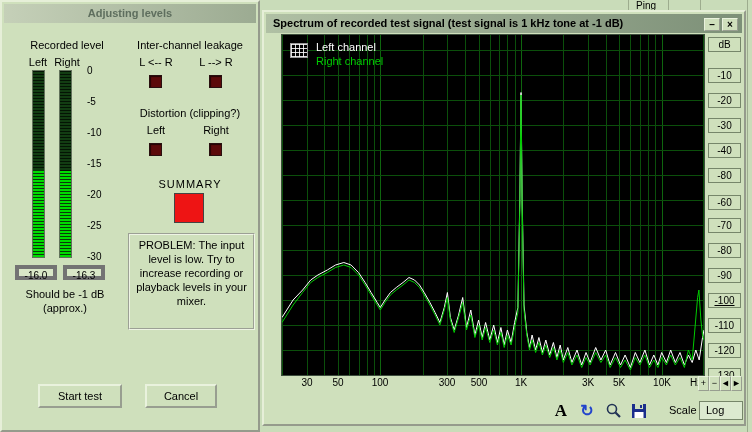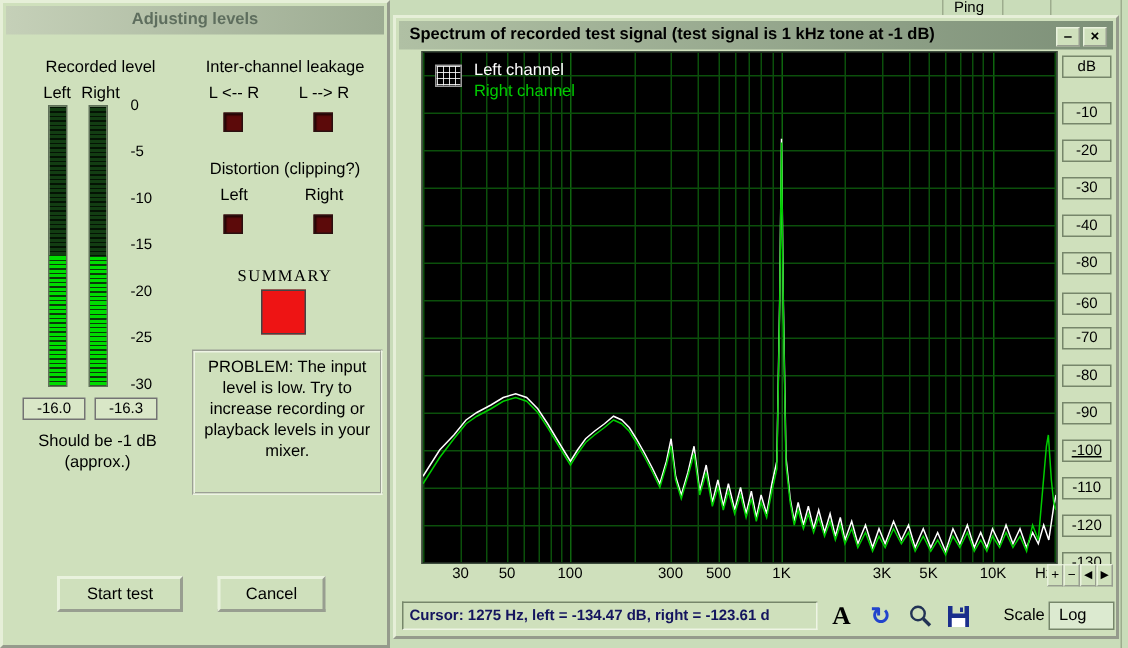--- a/index.html
+++ b/index.html
@@ -22,21 +22,21 @@
 
   
   #adjust { left:0; top:0; width:260px; height:432px; }
   #adjust .titlebar { background:linear-gradient(to right,#c5d0b8,#9cab92); color:#5e6e5e; text-align:center; }
   .meter { position:absolute; top:68px; width:13px; height:188px; border:1px solid #61715a;
            background:repeating-linear-gradient(to top,#123d12 0 2px,#041404 2px 3px); }
   .meter .lit { position:absolute; bottom:0; left:0; width:100%;
            background:repeating-linear-gradient(to top,#00dd00 0 2px,#0a3a0a 2px 3px); }
   #meter-scale { position:absolute; left:85px; top:63px; width:26px; height:197px;
            display:flex; flex-direction:column; justify-content:space-between; font-size:10px; }
-  .valbox { position:absolute; top:263px; width:42px; height:15px; border:1px solid #737373;
+  .valbox { position:absolute; top:263px; width:42px; height:15px; border:4px solid #737373;
            background:#d9e7c7; font-size:10px; text-align:center; line-height:14px; }
   .ind { position:absolute; width:13px; height:13px; border:1px solid #2a1010;
          box-shadow:inset 1px 1px 1px rgba(0,0,0,.6); }
   #summary-box { position:absolute; left:172px; top:191px; width:30px; height:30px; border:1px solid #444; }
   #problem-box { position:absolute; left:126px; top:231px; width:127px; height:97px; padding:3px 2px;
          text-align:center; font-size:11px; line-height:14px; }
   #latency-box { position:absolute; left:11px; top:333px; width:240px; height:26px;
          padding-left:8px; line-height:21px; font-size:11px; }
 
   
@@ -121,21 +121,21 @@
     <div class="lbl" style="left:186px;top:54px;width:56px;text-align:center;">L --&gt; R</div>
     <div class="ind" style="left: 147px; top: 73px; background: rgb(92, 10, 10);"></div>
     <div class="ind" style="left: 207px; top: 73px; background: rgb(92, 10, 10);"></div>
 
     <div class="lbl" style="left:120px;top:105px;width:136px;text-align:center;">Distortion (clipping?)</div>
     <div class="lbl" style="left:126px;top:122px;width:56px;text-align:center;">Left</div>
     <div class="lbl" style="left:186px;top:122px;width:56px;text-align:center;">Right</div>
     <div class="ind" style="left: 147px; top: 141px; background: rgb(92, 10, 10);"></div>
     <div class="ind" style="left: 207px; top: 141px; background: rgb(92, 10, 10);"></div>
 
-    <div class="lbl" style="left:120px;top:176px;width:136px;text-align:center;letter-spacing:1px;font-family:Liberation Serif, serif;">SUMMARY</div>
+    <div class="lbl" style="left:120px;top:176px;width:136px;text-align:center;letter-spacing:1px;">SUMMARY</div>
     <div id="summary-box" style="background: rgb(238, 20, 20);"></div>
 
     <div id="problem-box" class="groove">
       <span>PROBLEM: The input level is low. Try to increase recording or playback levels in your mixer.</span>
     </div>
 
 
     <button class="btn3d" style="position:absolute;left:36px;top:382px;width:84px;height:24px;">Start test</button>
     <button class="btn3d" style="position:absolute;left:143px;top:382px;width:72px;height:24px;">Cancel</button>
   </div>
@@ -232,21 +232,20 @@
       </div>
 
     <div id="zoom-row">
       <div class="zbtn">+</div>
       <div class="zbtn">−</div>
       <div class="zbtn">◄</div>
       <div class="zbtn">►</div>
     </div>
 
     <div id="statusbar">
-      <div id="cursor-field">Cursor: 1275 Hz, left = -134.47 dB, right = -123.61 d</div>
 
       <div class="tool" style="left:282px;">
         <span style="font-family:'Liberation Serif',serif;font-weight:bold;font-size:17px;">A</span>
       </div>
       <div class="tool" style="left:308px;">
         <span style="color:#2244cc;font-weight:bold;font-size:16px;">↻</span>
       </div>
       <div class="tool" style="left:334px;">
         <svg width="17" height="17">
           <circle cx="7" cy="7" r="4.5" stroke="#223355" stroke-width="1.6" fill="none"></circle>

